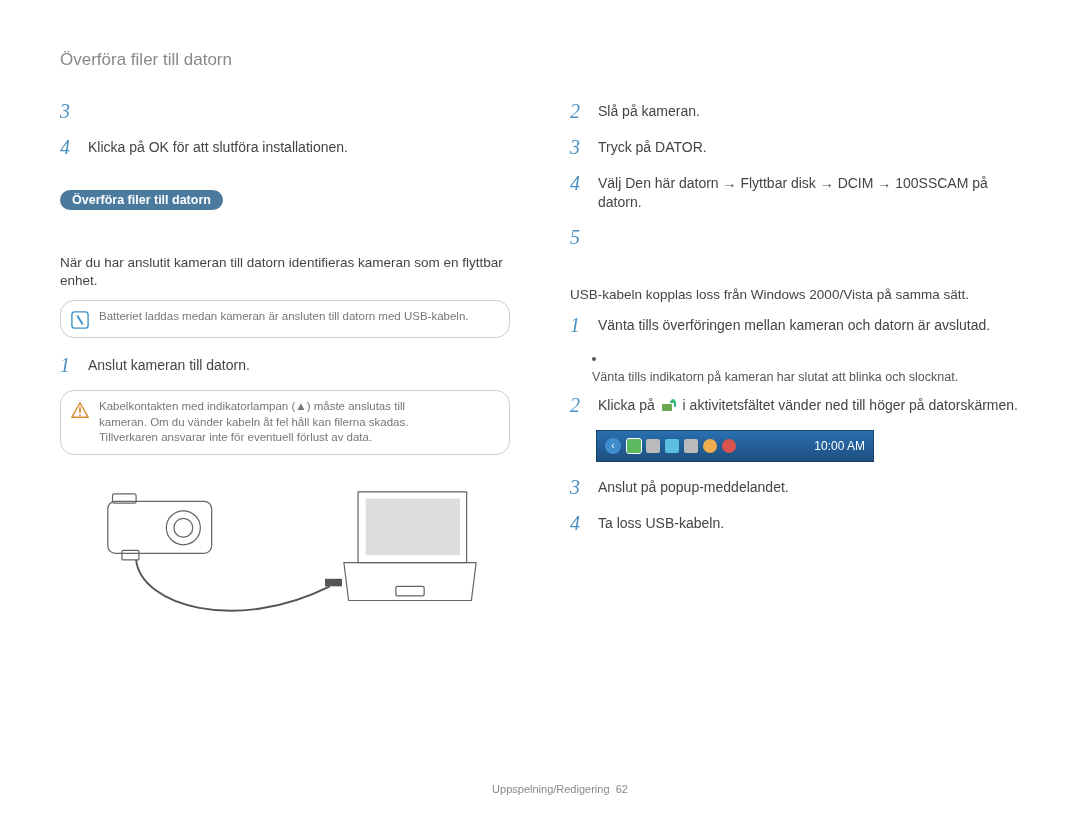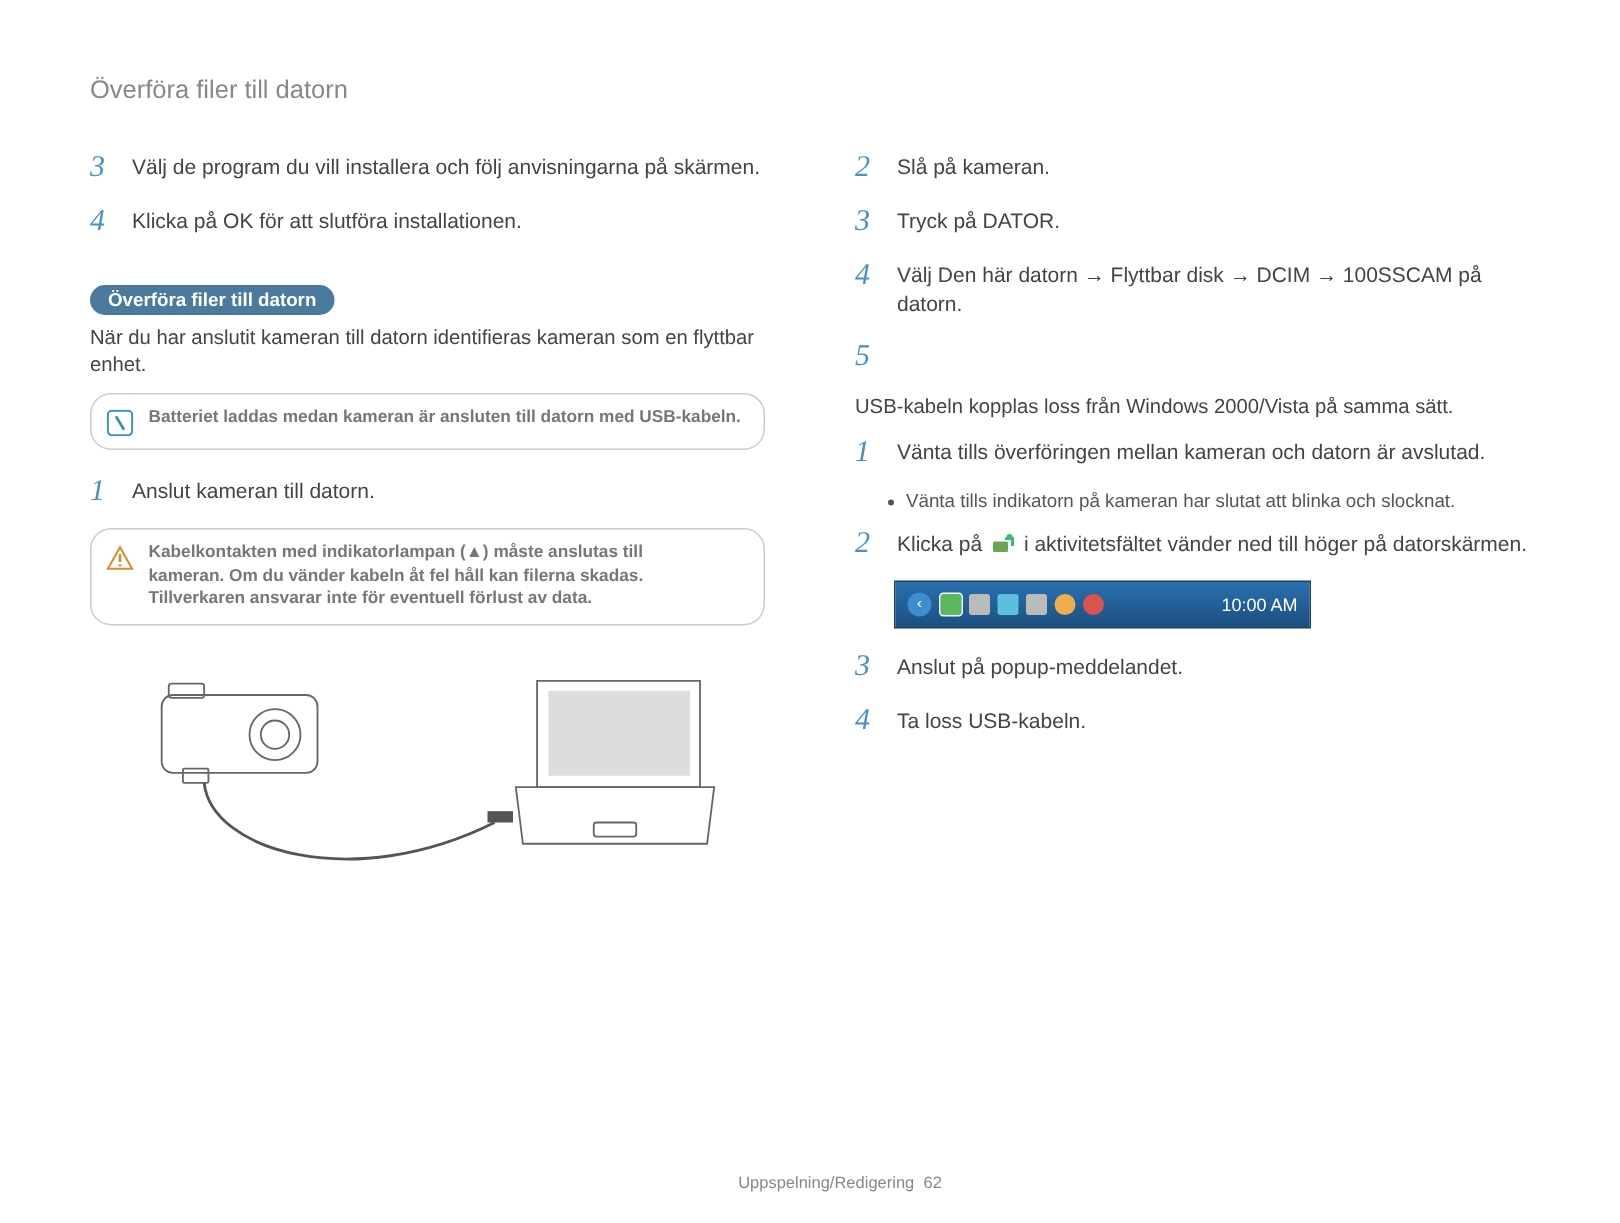--- a/index.html
+++ b/index.html
@@ -59,49 +59,50 @@
     font-size: 12.5px;
     font-weight: 700;
     margin-top: 18px;
     margin-bottom: 6px;
   }
   .para {
     font-size: 13.5px;
     color: #444;
     line-height: 1.35;
     margin-bottom: 10px;
+    margin-top: 38px;
   }
   .note-box {
     border: 1px solid #ccc;
     border-radius: 14px;
     padding: 8px 10px 8px 10px;
     display: flex;
     gap: 10px;
     align-items: flex-start;
     margin: 8px 0 16px 0;
-    font-weight: bold;
   }
   .note-box .icon {
     width: 18px;
     height: 18px;
     flex-shrink: 0;
     margin-top: 2px;
   }
   .note-box .txt {
     font-size: 11.5px;
     color: #777;
     line-height: 1.35;
   }
   .bullet {
     display: flex;
     gap: 8px;
     font-size: 12.5px;
     color: #555;
     line-height: 1.35;
     margin: 4px 0 8px 22px;
+    flex-direction: column;
   }
   .bullet .dot {
     width: 4px; height: 4px; background: #555; border-radius: 50%;
     margin-top: 7px; flex-shrink: 0;
   }
   .illus {
     margin: 18px 0 0 20px;
     width: 90%;
     height: 170px;
   }
@@ -155,21 +156,20 @@
 <body>
 
 <div class="page-title">Överföra filer till datorn</div>
 
 <div class="columns">
 
   <div class="col">
 
     <div class="step">
       <div class="step-num">3</div>
-      <div class="step-text">Välj de program du vill installera och följ anvisningarna på skärmen.</div>
     </div>
 
     <div class="step">
       <div class="step-num">4</div>
       <div class="step-text">
         <span>Klicka på </span><span class="bold">OK</span><span> för att slutföra installationen.</span>
       </div>
     </div>
 
     <div class="sub-label">Överföra filer till datorn</div>

